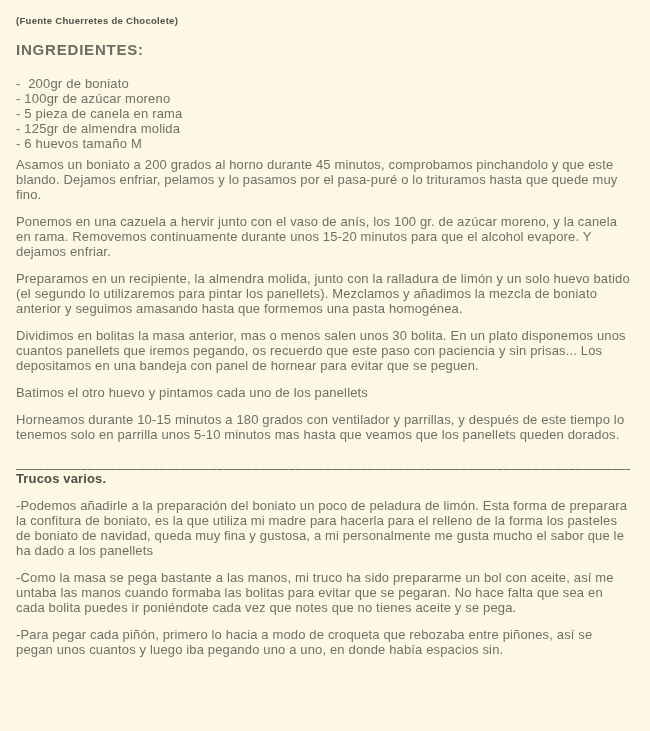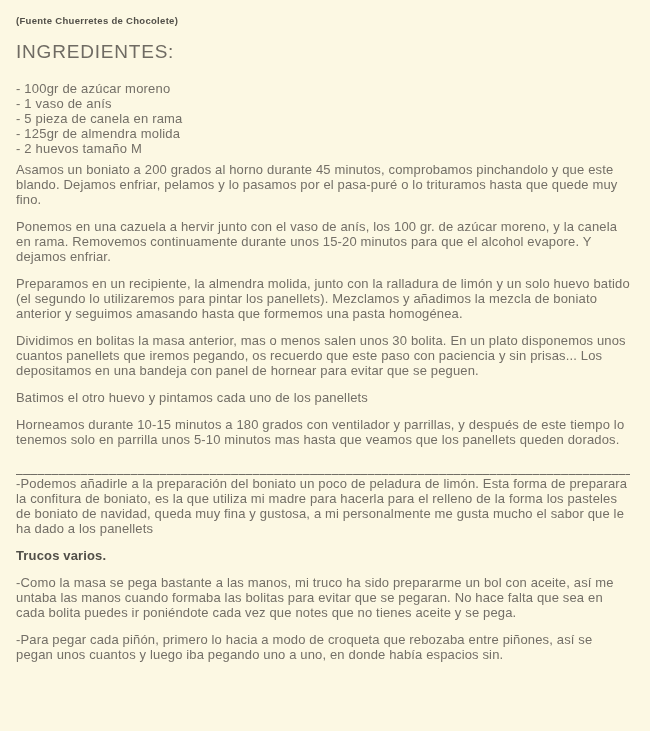--- a/index.html
+++ b/index.html
@@ -21,22 +21,22 @@
     padding: 10px 20px 12px 16px;
   }
   .source-note {
     font-size: 9.5px;
     font-weight: 700;
     letter-spacing: 0.3px;
     color: #514F48;
     margin: 5px 0 15px 0;
   }
   .ing-title {
-    font-size: 19px;
-    font-weight: 400;
+    font-size: 15px;
+    font-weight: 700;
     letter-spacing: 0.8px;
     color: #6F6B63;
     margin: 0 0 18px 0;
   }
   .ing-list {
     margin: 0 0 6px 0;
   }
   .ing-item {
     font-size: 13px;
     line-height: 15px;
@@ -77,36 +77,36 @@
 </head>
 <body>
 
 <div class="doc">
 
   <div class="source-note">(Fuente Chuerretes de Chocolete)</div>
 
   <div class="ing-title">INGREDIENTES:</div>
 
   <div class="ing-list">
+    <div class="ing-item">-  200gr de boniato</div>
     <div class="ing-item">- 100gr de azúcar moreno</div>
-    <div class="ing-item">- 1 vaso de anís</div>
     <div class="ing-item">- 5 pieza de canela en rama</div>
     <div class="ing-item">- 125gr de almendra molida</div>
-    <div class="ing-item">- 2 huevos tamaño M</div>
+    <div class="ing-item">- 6 huevos tamaño M</div>
   </div>
 
 
   <p class="body-par">Asamos un boniato a 200 grados al horno durante 45 minutos, comprobamos pinchandolo y que este blando. Dejamos enfriar, pelamos y lo pasamos por el pasa-puré o lo trituramos hasta que quede muy fino.</p>
   <p class="body-par">Ponemos en una cazuela a hervir junto con el vaso de anís,  los 100 gr. de azúcar moreno, y la canela en rama. Removemos continuamente durante unos 15-20 minutos para que el alcohol evapore. Y dejamos enfriar.</p>
   <p class="body-par">Preparamos en un recipiente, la almendra molida, junto con la ralladura de limón y un solo huevo batido (el segundo lo utilizaremos para pintar los panellets). Mezclamos y añadimos la mezcla de boniato anterior y seguimos amasando hasta que formemos una pasta homogénea.</p>
   <p class="body-par">Dividimos en bolitas la masa anterior, mas o menos salen unos 30 bolita. En un plato disponemos unos cuantos panellets que iremos pegando, os recuerdo que este paso con paciencia y sin prisas... Los depositamos en una bandeja con panel de hornear para evitar que se peguen.</p>
   <p class="body-par">Batimos el otro huevo y pintamos cada uno de los panellets</p>
   <p class="body-par">Horneamos durante 10-15 minutos a 180 grados  con ventilador y parrillas, y después de este tiempo lo tenemos solo en parrilla unos 5-10 minutos mas hasta que veamos que los panellets queden dorados.</p>
 
   <div class="sep">____________________________________________________________________________________________________</div>
 
+  <p class="body-par tips-title">Trucos varios.</p>
+
   <p class="body-par">-Podemos añadirle a la preparación del boniato un poco de peladura de limón. Esta forma de preparara la confitura de boniato, es la que utiliza mi madre para hacerla para el relleno de la forma los pasteles de boniato de navidad, queda muy fina y gustosa, a mi personalmente me gusta mucho el sabor que le ha dado a los panellets</p>
-
-  <p class="body-par tips-title">Trucos varios.</p>
   <p class="body-par">-Como la masa se pega bastante a las manos, mi truco ha sido prepararme un bol con aceite, así me untaba las manos cuando formaba las bolitas para evitar que se pegaran. No hace falta que sea en cada bolita puedes ir poniéndote cada vez que notes que no tienes aceite y se pega.</p>
   <p class="body-par">-Para pegar cada piñón, primero lo hacia a modo de croqueta que rebozaba entre piñones, así se pegan unos cuantos y luego iba pegando uno a uno, en donde había espacios sin.</p>
 
 </div>
 
 </body></html>

